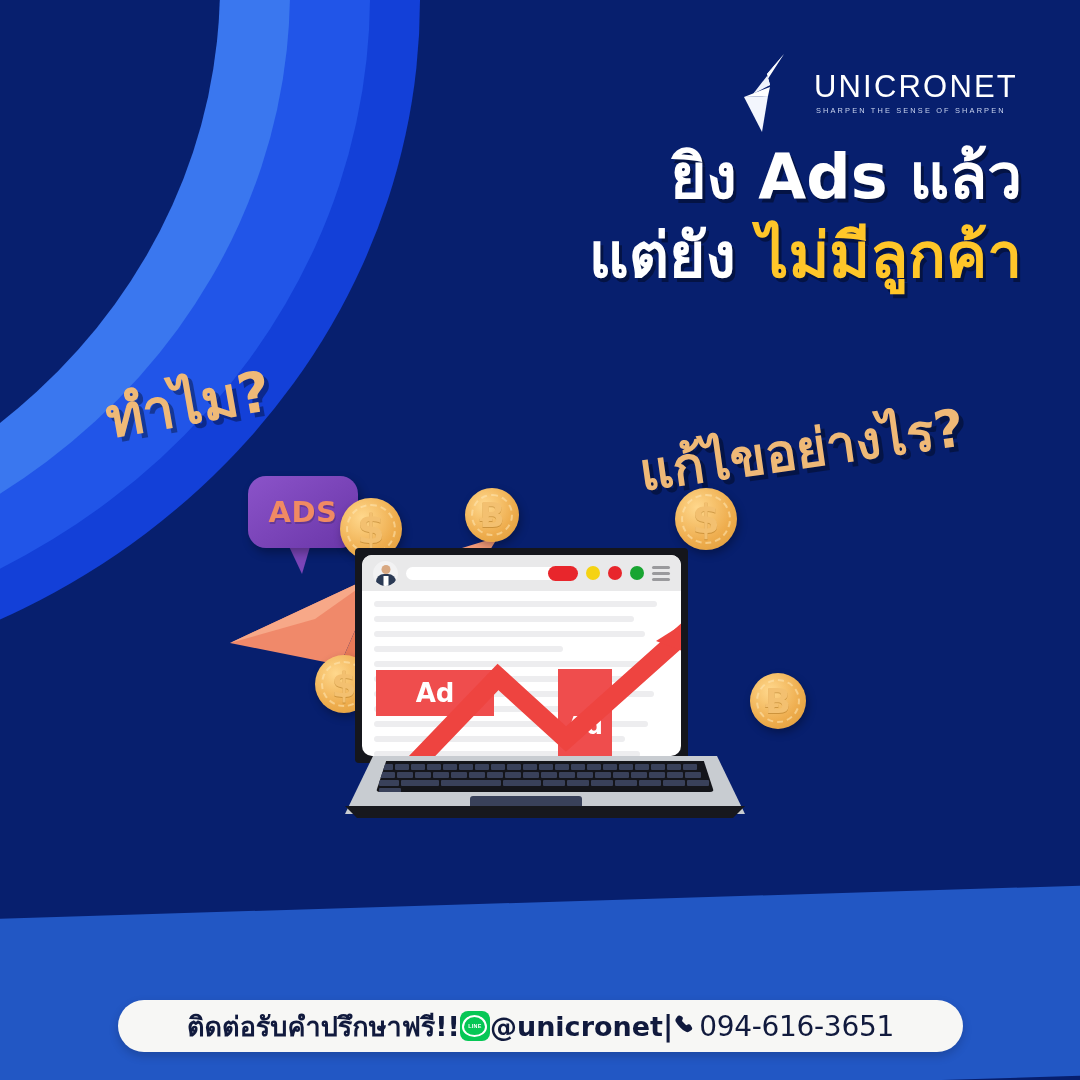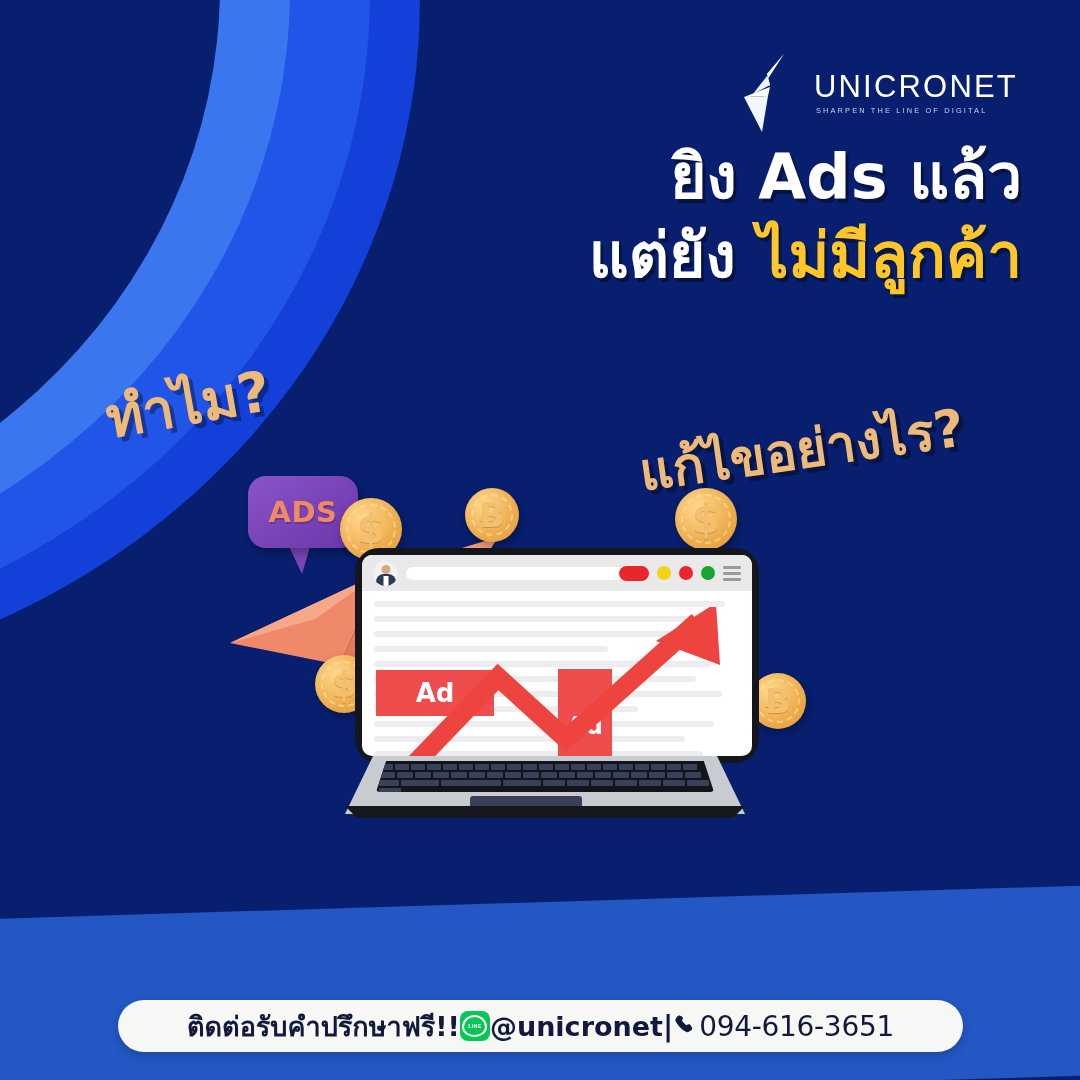--- a/index.html
+++ b/index.html
@@ -103,22 +103,22 @@
   .coin-3{left:455px;top:18px;width:62px;height:62px;}          
   .coin-3 .coin-glyph{font-size:40px;}
   .coin-4{left:95px;top:185px;width:58px;height:58px;}          
   .coin-4 .coin-glyph{font-size:36px;}
   .coin-5{left:530px;top:203px;width:56px;height:56px;}         
   .coin-5 .coin-glyph{font-size:34px;}
 
   
   .laptop{position:absolute;left:125px;top:78px;width:400px;height:300px;}
   .screen-frame{
-    position:absolute;left:10px;top:0;width:404px;height:215px;
-    background:#15161c;border-radius:24px;padding:7px;box-sizing:border-box;
+    position:absolute;left:10px;top:0;width:333px;height:215px;
+    background:#15161c;border-radius:4px;padding:7px;box-sizing:border-box;
   }
   .screen{
     width:100%;height:100%;background:#ffffff;border-radius:10px;overflow:hidden;
     position:relative;
   }
   .browser-bar{
     height:36px;background:#e9e9ea;display:flex;align-items:center;gap:8px;padding:0 11px;
   }
   .avatar{
     width:25px;height:25px;border-radius:50%;flex:0 0 auto;overflow:hidden;
@@ -220,21 +220,21 @@
 
   <div class="logo">
     <svg class="logo-mark" viewBox="0 0 52 82">
       <polygon points="44,2 22,36 30,33 27,22" fill="#ffffff"></polygon>
       <polygon points="44,2 27,22 30,33 13,42" fill="#eef2fb"></polygon>
       <polygon points="4,45 30,35 28,44" fill="#ffffff"></polygon>
       <polygon points="4,45 28,44 22,80" fill="#f3f6fd"></polygon>
     </svg>
     <div class="logo-text">
       <div class="logo-name">UNICRONET</div>
-      <div class="logo-tag">SHARPEN THE LINE OF DIGITAL</div>
+      <div class="logo-tag">SHARPEN THE SENSE OF SHARPEN</div>
     </div>
   </div>
 
   <div class="headline">
     <span class="l1">ยิง Ads แล้ว</span>
     <span class="l2">
       <span>แต่ยัง </span><span class="hl-yellow">ไม่มีลูกค้า</span>
     </span>
   </div>
 

